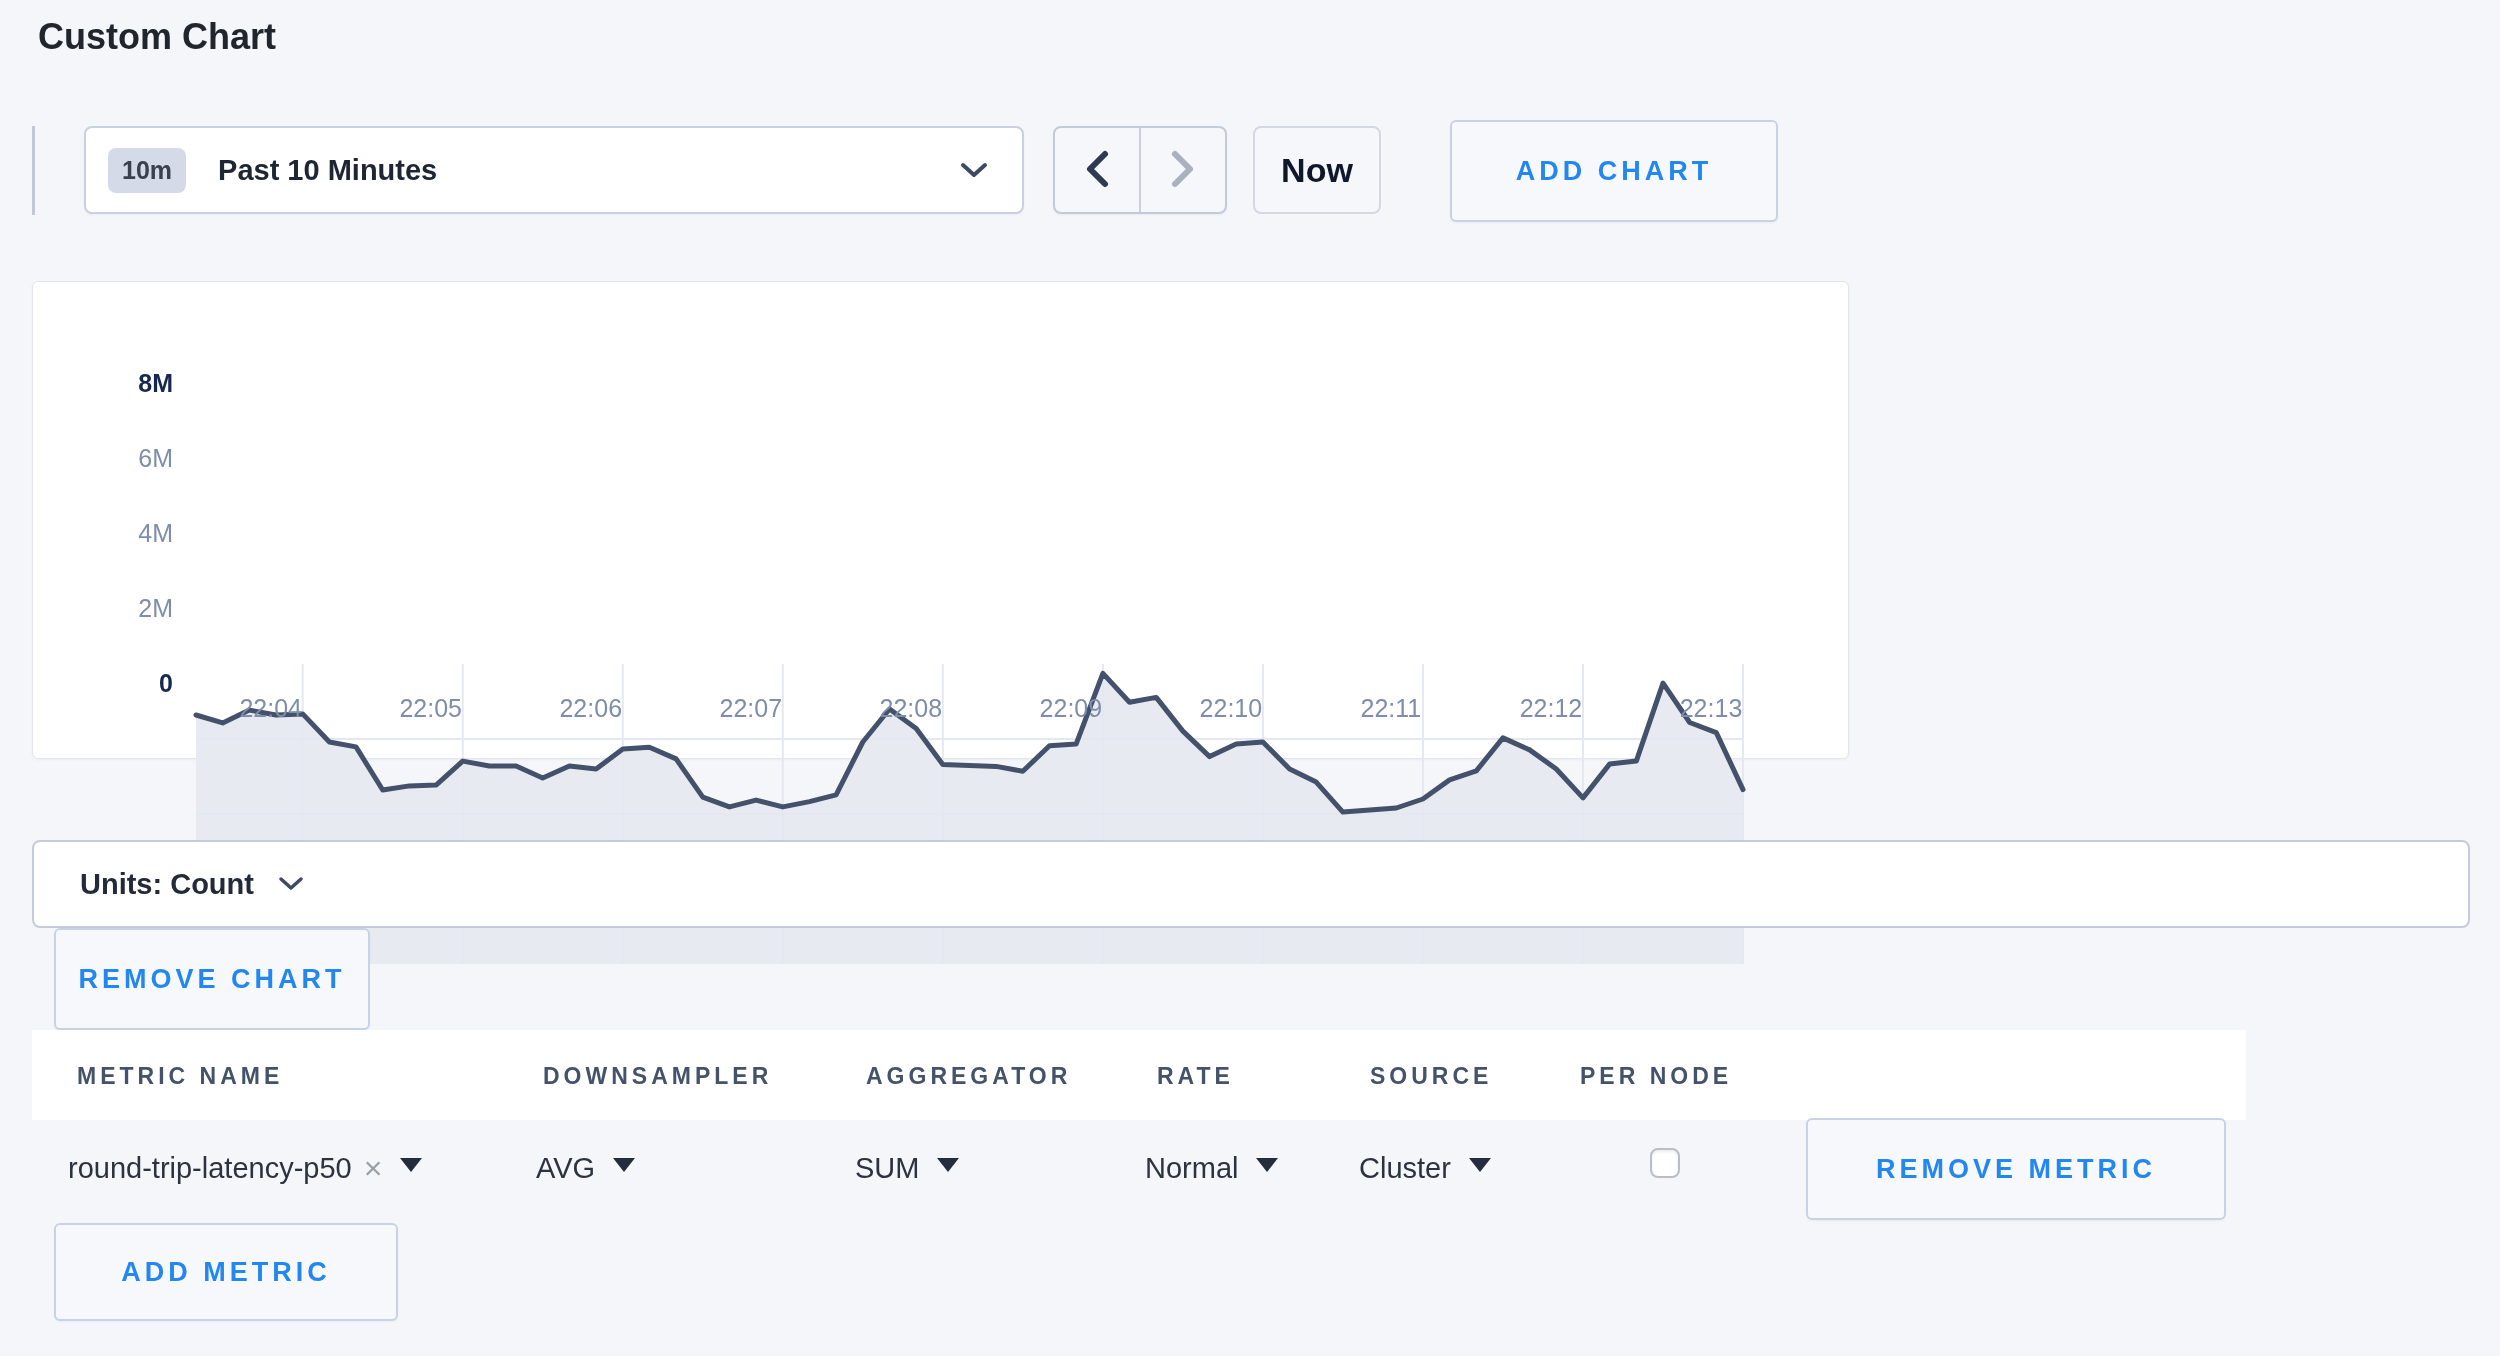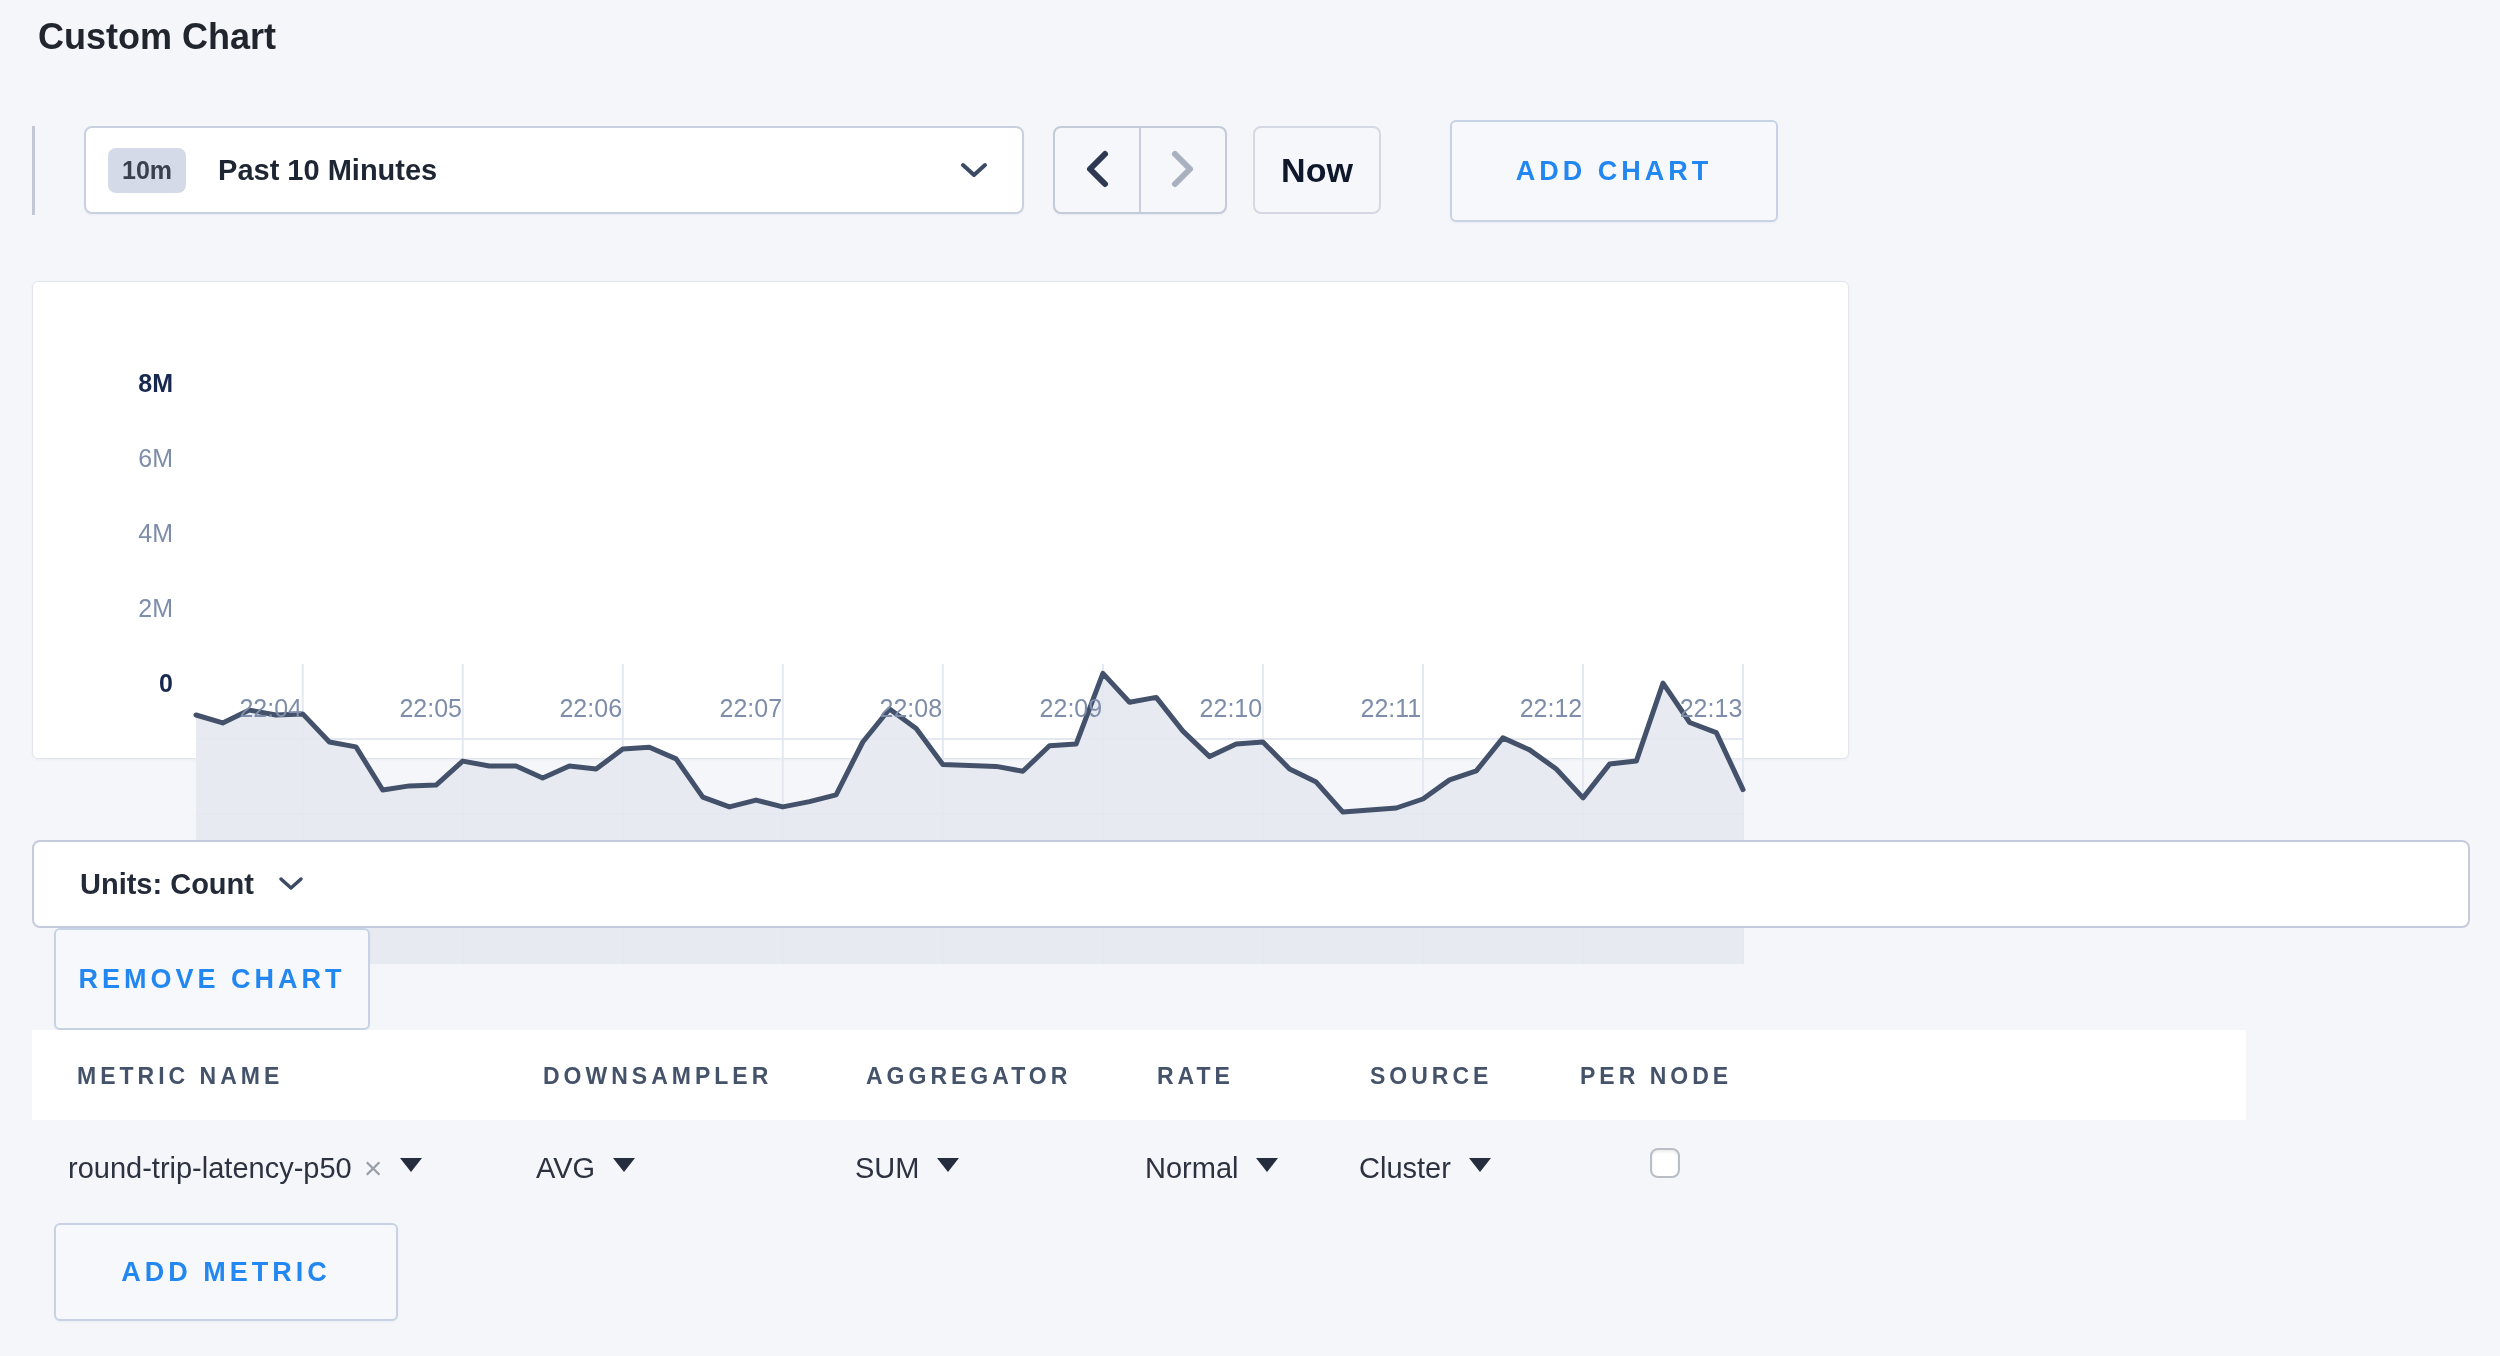--- a/index.html
+++ b/index.html
@@ -198,15 +198,16 @@
   </span>
   <span class="cell" style="left:1113px">
     <span>Normal</span>
     <span class="dd-caret"></span>
   </span>
   <span class="cell" style="left:1327px">
     <span>Cluster</span>
     <span class="dd-caret"></span>
   </span>
   <span class="checkbox"></span>
+  <button class="outline-btn remove-metric">REMOVE METRIC</button>
 </div>
 
 <button class="abs outline-btn add-metric">ADD METRIC</button>
 
 </body></html>

